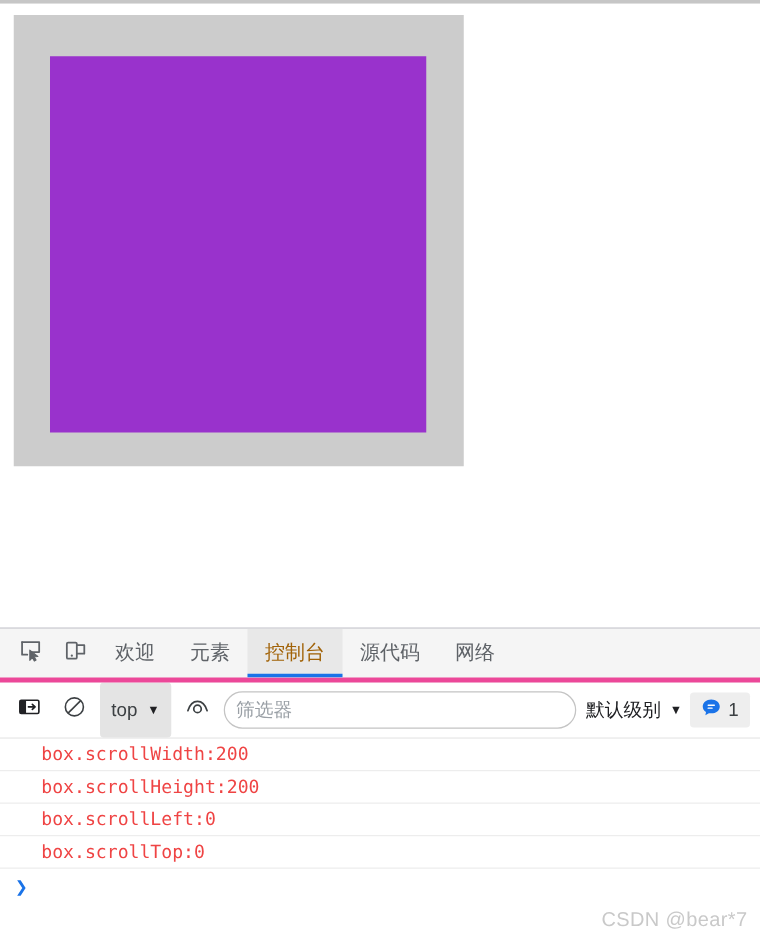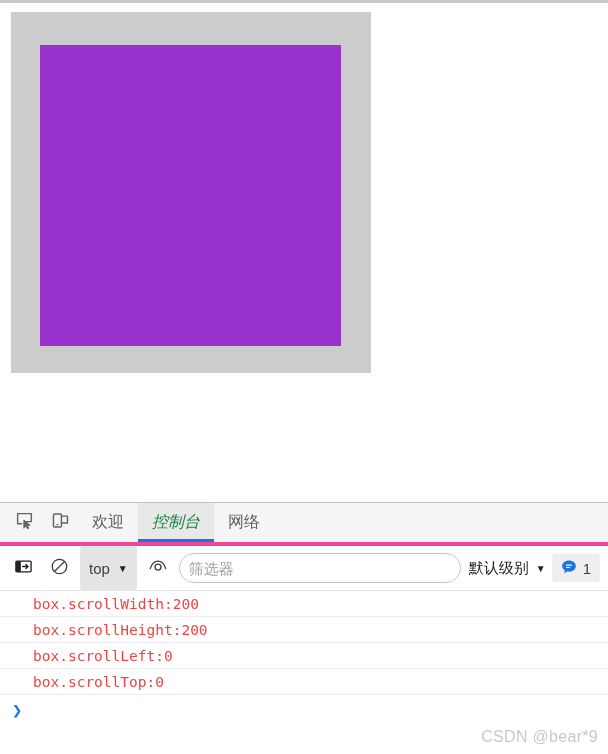--- a/index.html
+++ b/index.html
@@ -95,22 +95,21 @@
     padding: 0 14px;
     font-size: 16px;
     color: #5f6368;
     white-space: nowrap;
     position: relative;
     flex: 0 0 auto;
     box-sizing: border-box;
   }
   .tab.active {
     background: #e8e8e8;
-    color: #15803d;
-    font-style: italic;
+    color: #a16207;
   }
   .tab.active::after {
     content: "";
     position: absolute;
     left: 0;
     right: 0;
     bottom: 0;
     height: 3px;
     background: #1a73e8;
   }
@@ -255,26 +254,32 @@
           <path d="M11 5.4 H17.3 V12.6 H11" stroke-linecap="round" stroke-linejoin="round"></path>
           <circle cx="6.8" cy="14.3" r="0.95" fill="#5f6368" stroke="none"></circle>
         </svg>
       </span>
     </div>
 
     <div class="tab">
       <span>欢迎</span>
     </div>
 
+    <div class="tab">
+      <span>元素</span>
+    </div>
 
     <div class="tab active">
       <span>控制台</span>
     </div>
 
 
+    <div class="tab">
+      <span>源代码</span>
+    </div>
 
     <div class="tab">
       <span>网络</span>
     </div>
   </div>
 
   <div id="console-toolbar">
 
     <div class="ct-btn">
       <span>
@@ -332,14 +337,14 @@
     <div class="console-row">box.scrollWidth:200</div>
     <div class="console-row">box.scrollHeight:200</div>
     <div class="console-row">box.scrollLeft:0</div>
     <div class="console-row">box.scrollTop:0</div>
 
     <div id="console-prompt">
       <span style="color:#1a73e8;font-size:17px;font-weight:bold;font-family:'DejaVu Sans Mono',monospace;">❯</span>
     </div>
   </div>
 
-  <div id="watermark">CSDN @bear*9</div>
+  <div id="watermark">CSDN @bear*7</div>
 </div>
 
 </body></html>

